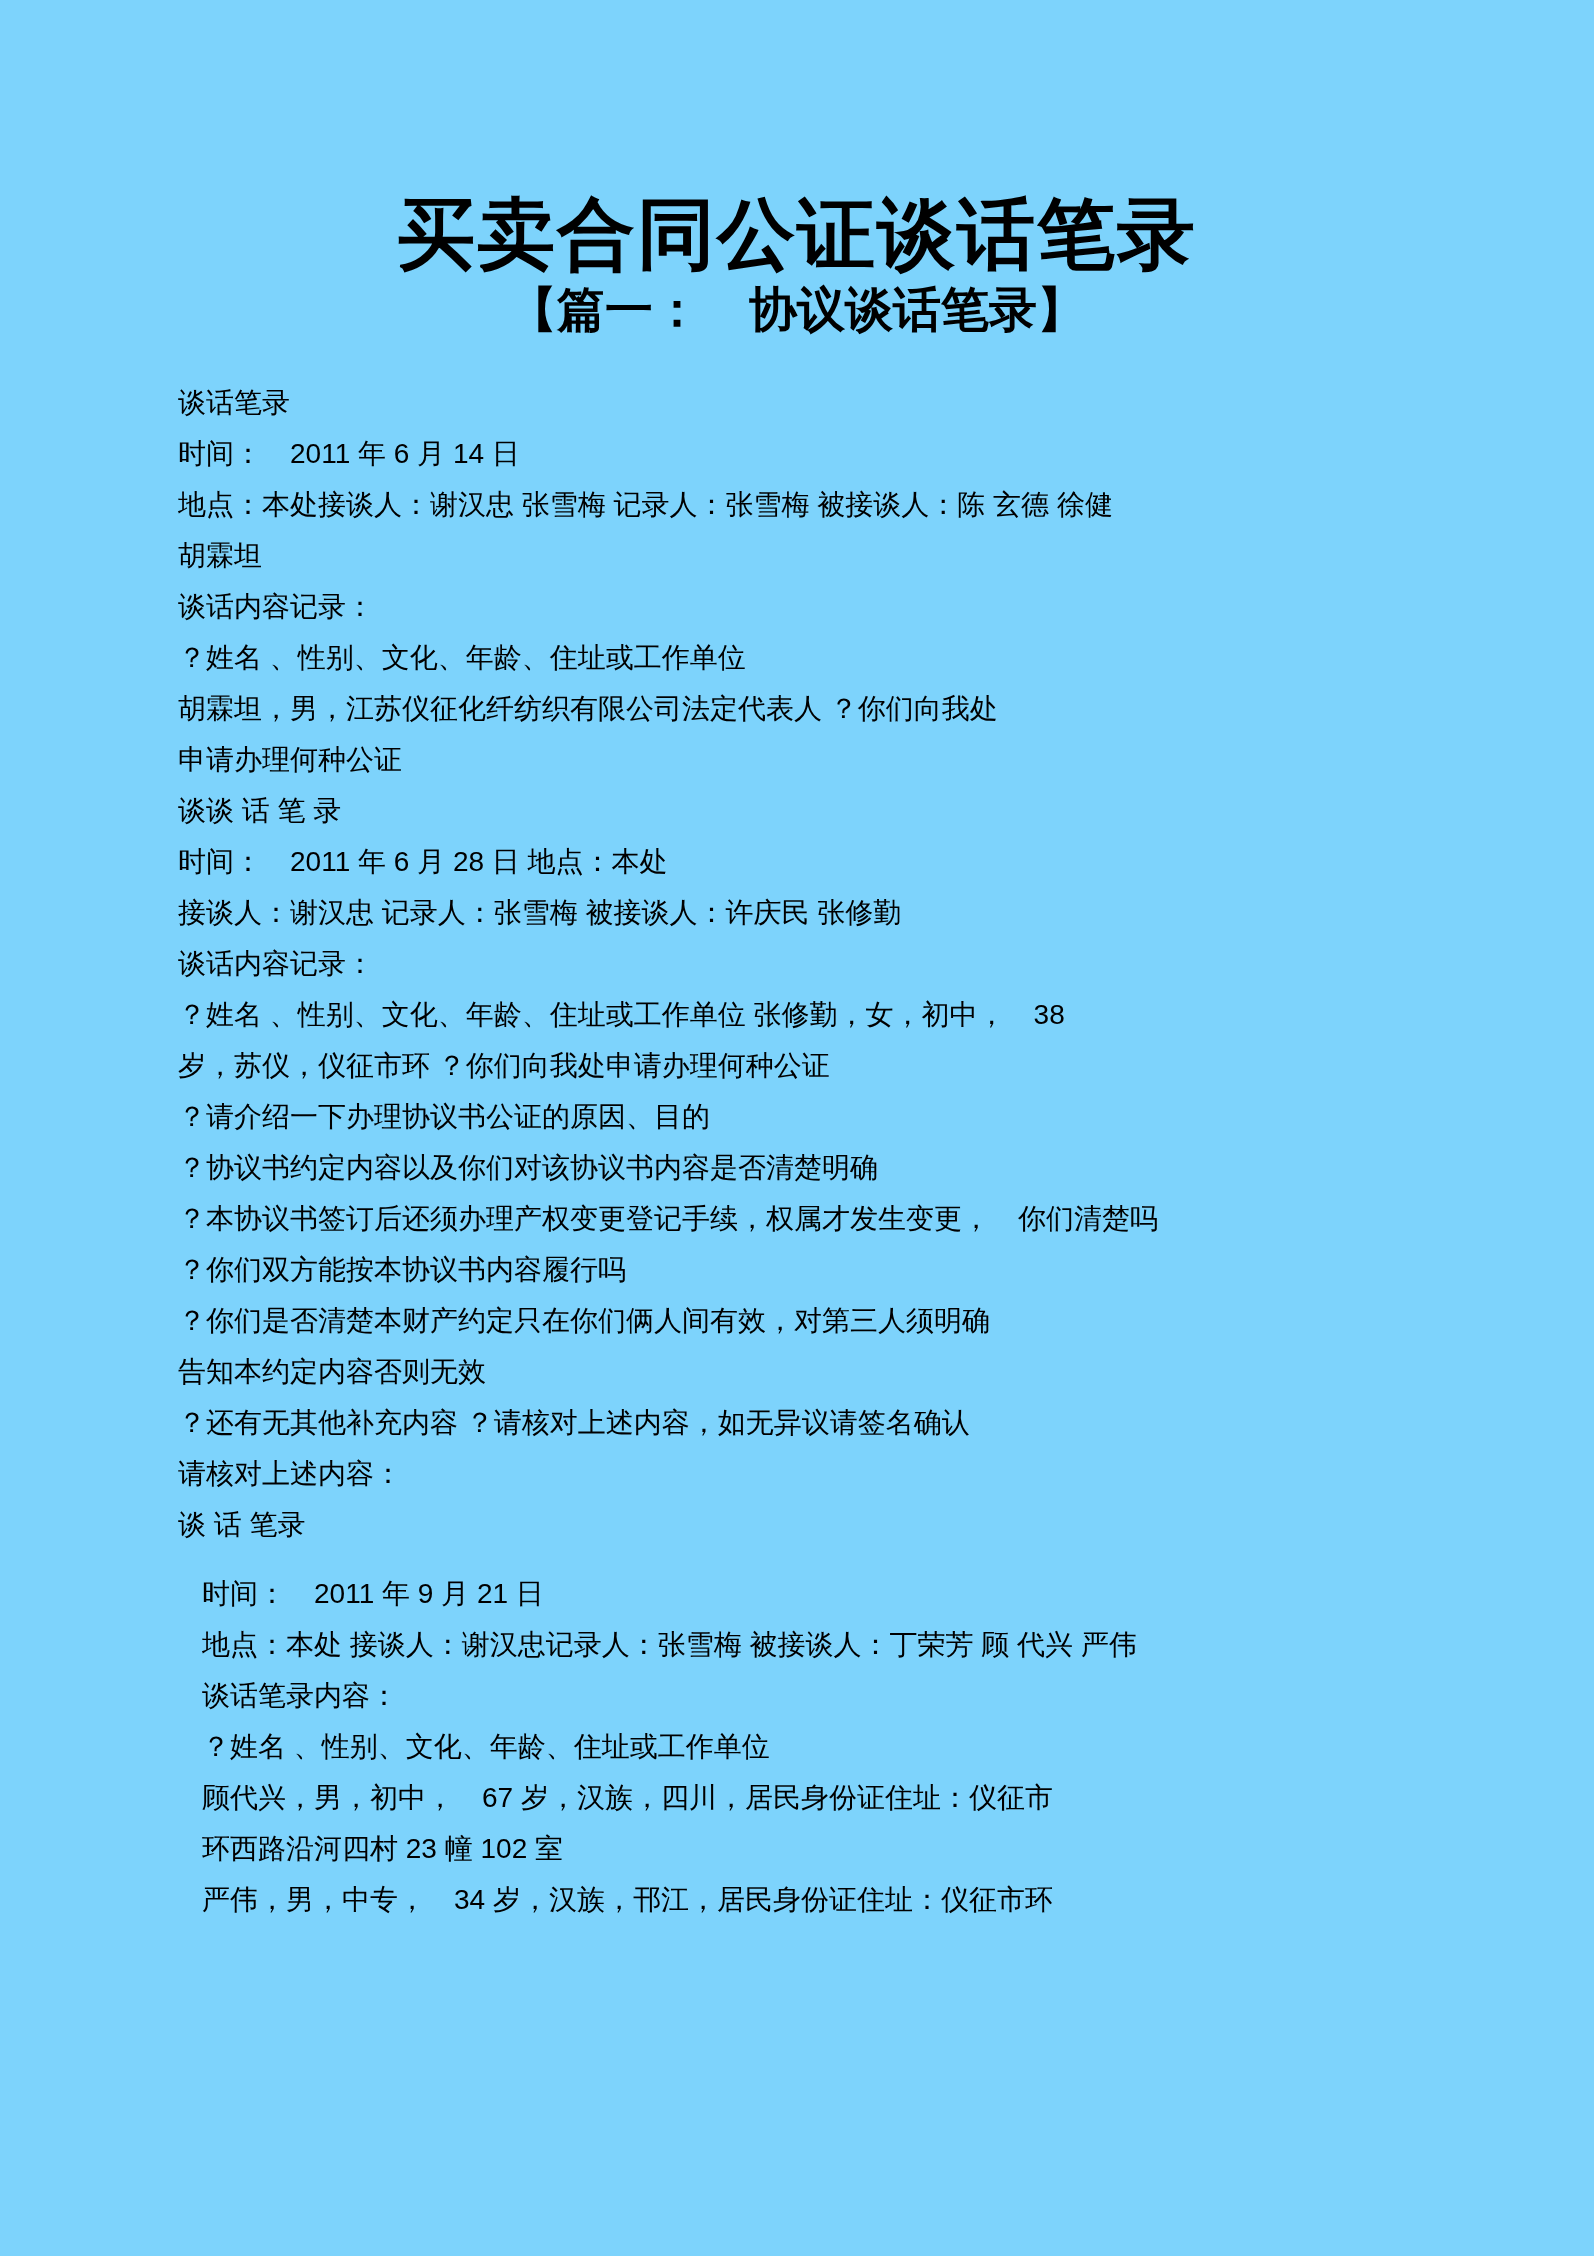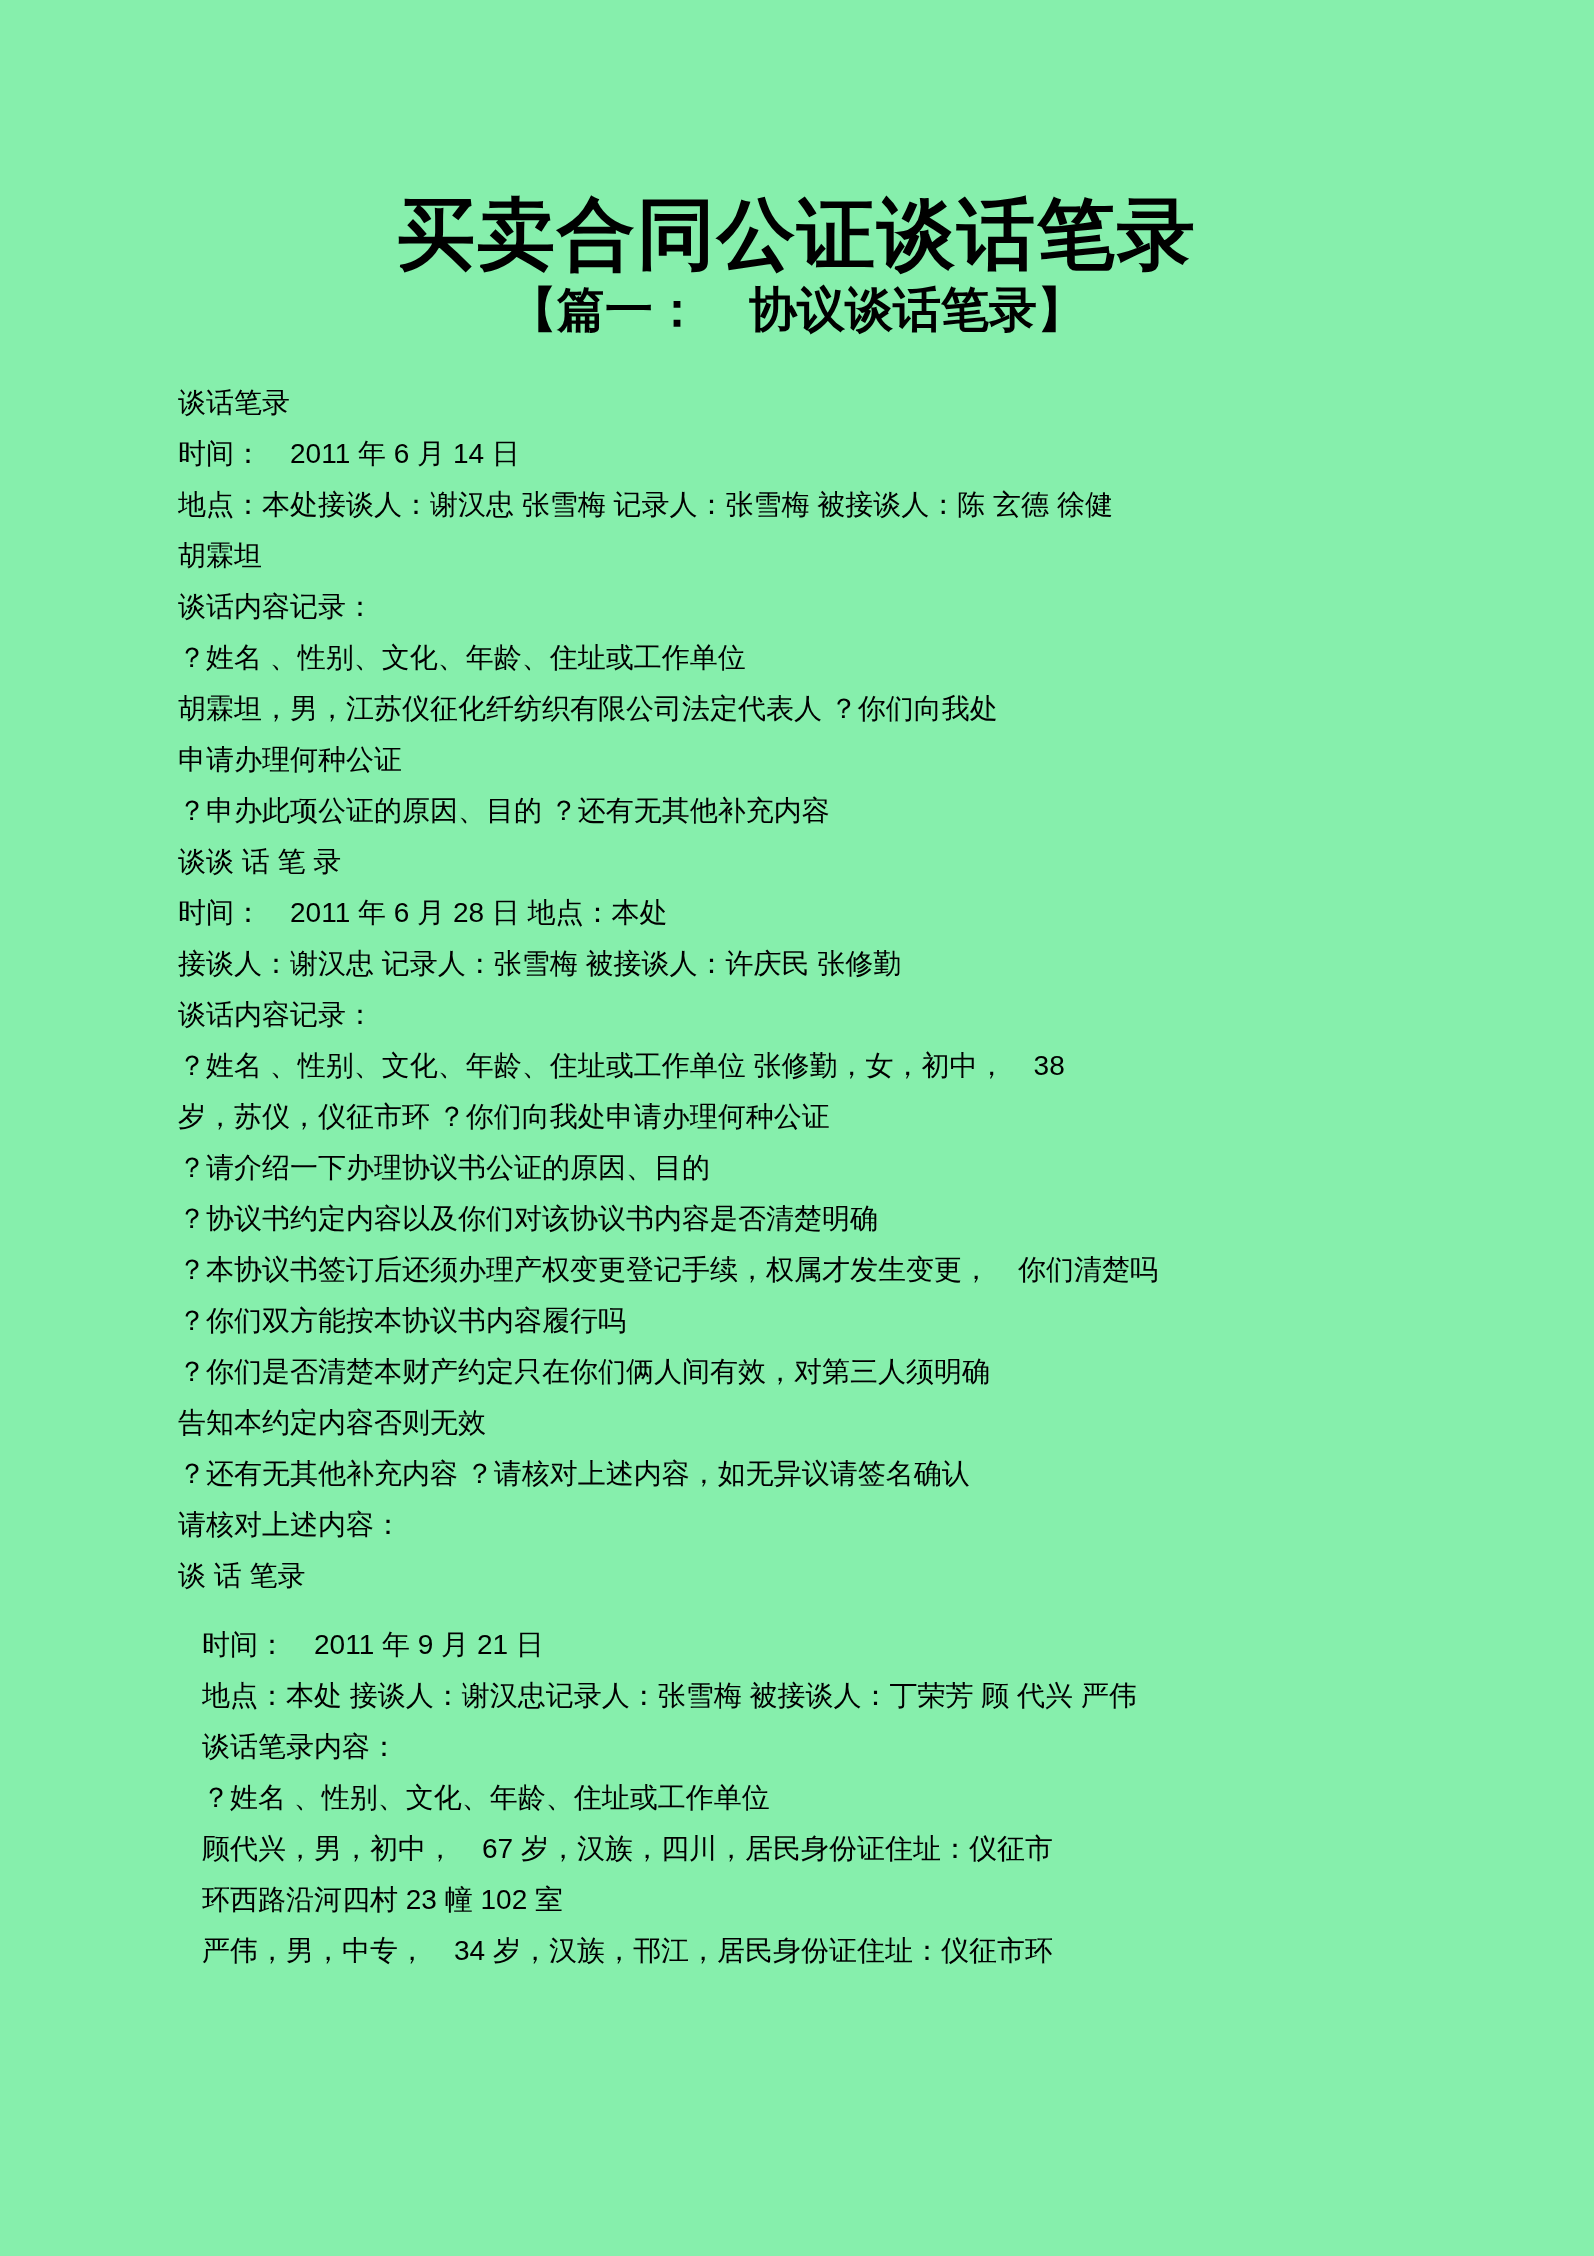--- a/index.html
+++ b/index.html
@@ -4,21 +4,21 @@
 <style>
   html, body {
     margin: 0;
     padding: 0;
     background: #ffffff;
   }
   .page {
     position: relative;
     width: 1594px;
     height: 2256px;
-    background: #86efac;
+    background: #7dd3fc;
     color: #000000;
     font-family: "Liberation Sans", sans-serif;
     overflow: hidden;
   }
   .doc-title {
     margin: 194px 0 0 0;
     padding: 0;
     font-size: 78px;
     line-height: 80px;
     font-weight: 700;
@@ -59,21 +59,20 @@
   <div class="doc-body">
       <div class="doc-section">
         <div class="text-line">谈话笔录</div>
         <div class="text-line">时间：　2011 年 6 月 14 日</div>
         <div class="text-line">地点：本处接谈人：谢汉忠 张雪梅 记录人：张雪梅 被接谈人：陈 玄德 徐健</div>
         <div class="text-line">胡霖坦</div>
         <div class="text-line">谈话内容记录：</div>
         <div class="text-line">？姓名 、性别、文化、年龄、住址或工作单位</div>
         <div class="text-line">胡霖坦，男，江苏仪征化纤纺织有限公司法定代表人 ？你们向我处</div>
         <div class="text-line">申请办理何种公证</div>
-        <div class="text-line">？申办此项公证的原因、目的 ？还有无其他补充内容</div>
         <div class="text-line">谈谈 话 笔 录</div>
         <div class="text-line">时间：　2011 年 6 月 28 日 地点：本处</div>
         <div class="text-line">接谈人：谢汉忠 记录人：张雪梅 被接谈人：许庆民 张修勤</div>
         <div class="text-line">谈话内容记录：</div>
         <div class="text-line">？姓名 、性别、文化、年龄、住址或工作单位 张修勤，女，初中，　38</div>
         <div class="text-line">岁，苏仪，仪征市环 ？你们向我处申请办理何种公证</div>
         <div class="text-line">？请介绍一下办理协议书公证的原因、目的</div>
         <div class="text-line">？协议书约定内容以及你们对该协议书内容是否清楚明确</div>
         <div class="text-line">？本协议书签订后还须办理产权变更登记手续，权属才发生变更，　你们清楚吗</div>
         <div class="text-line">？你们双方能按本协议书内容履行吗</div>

